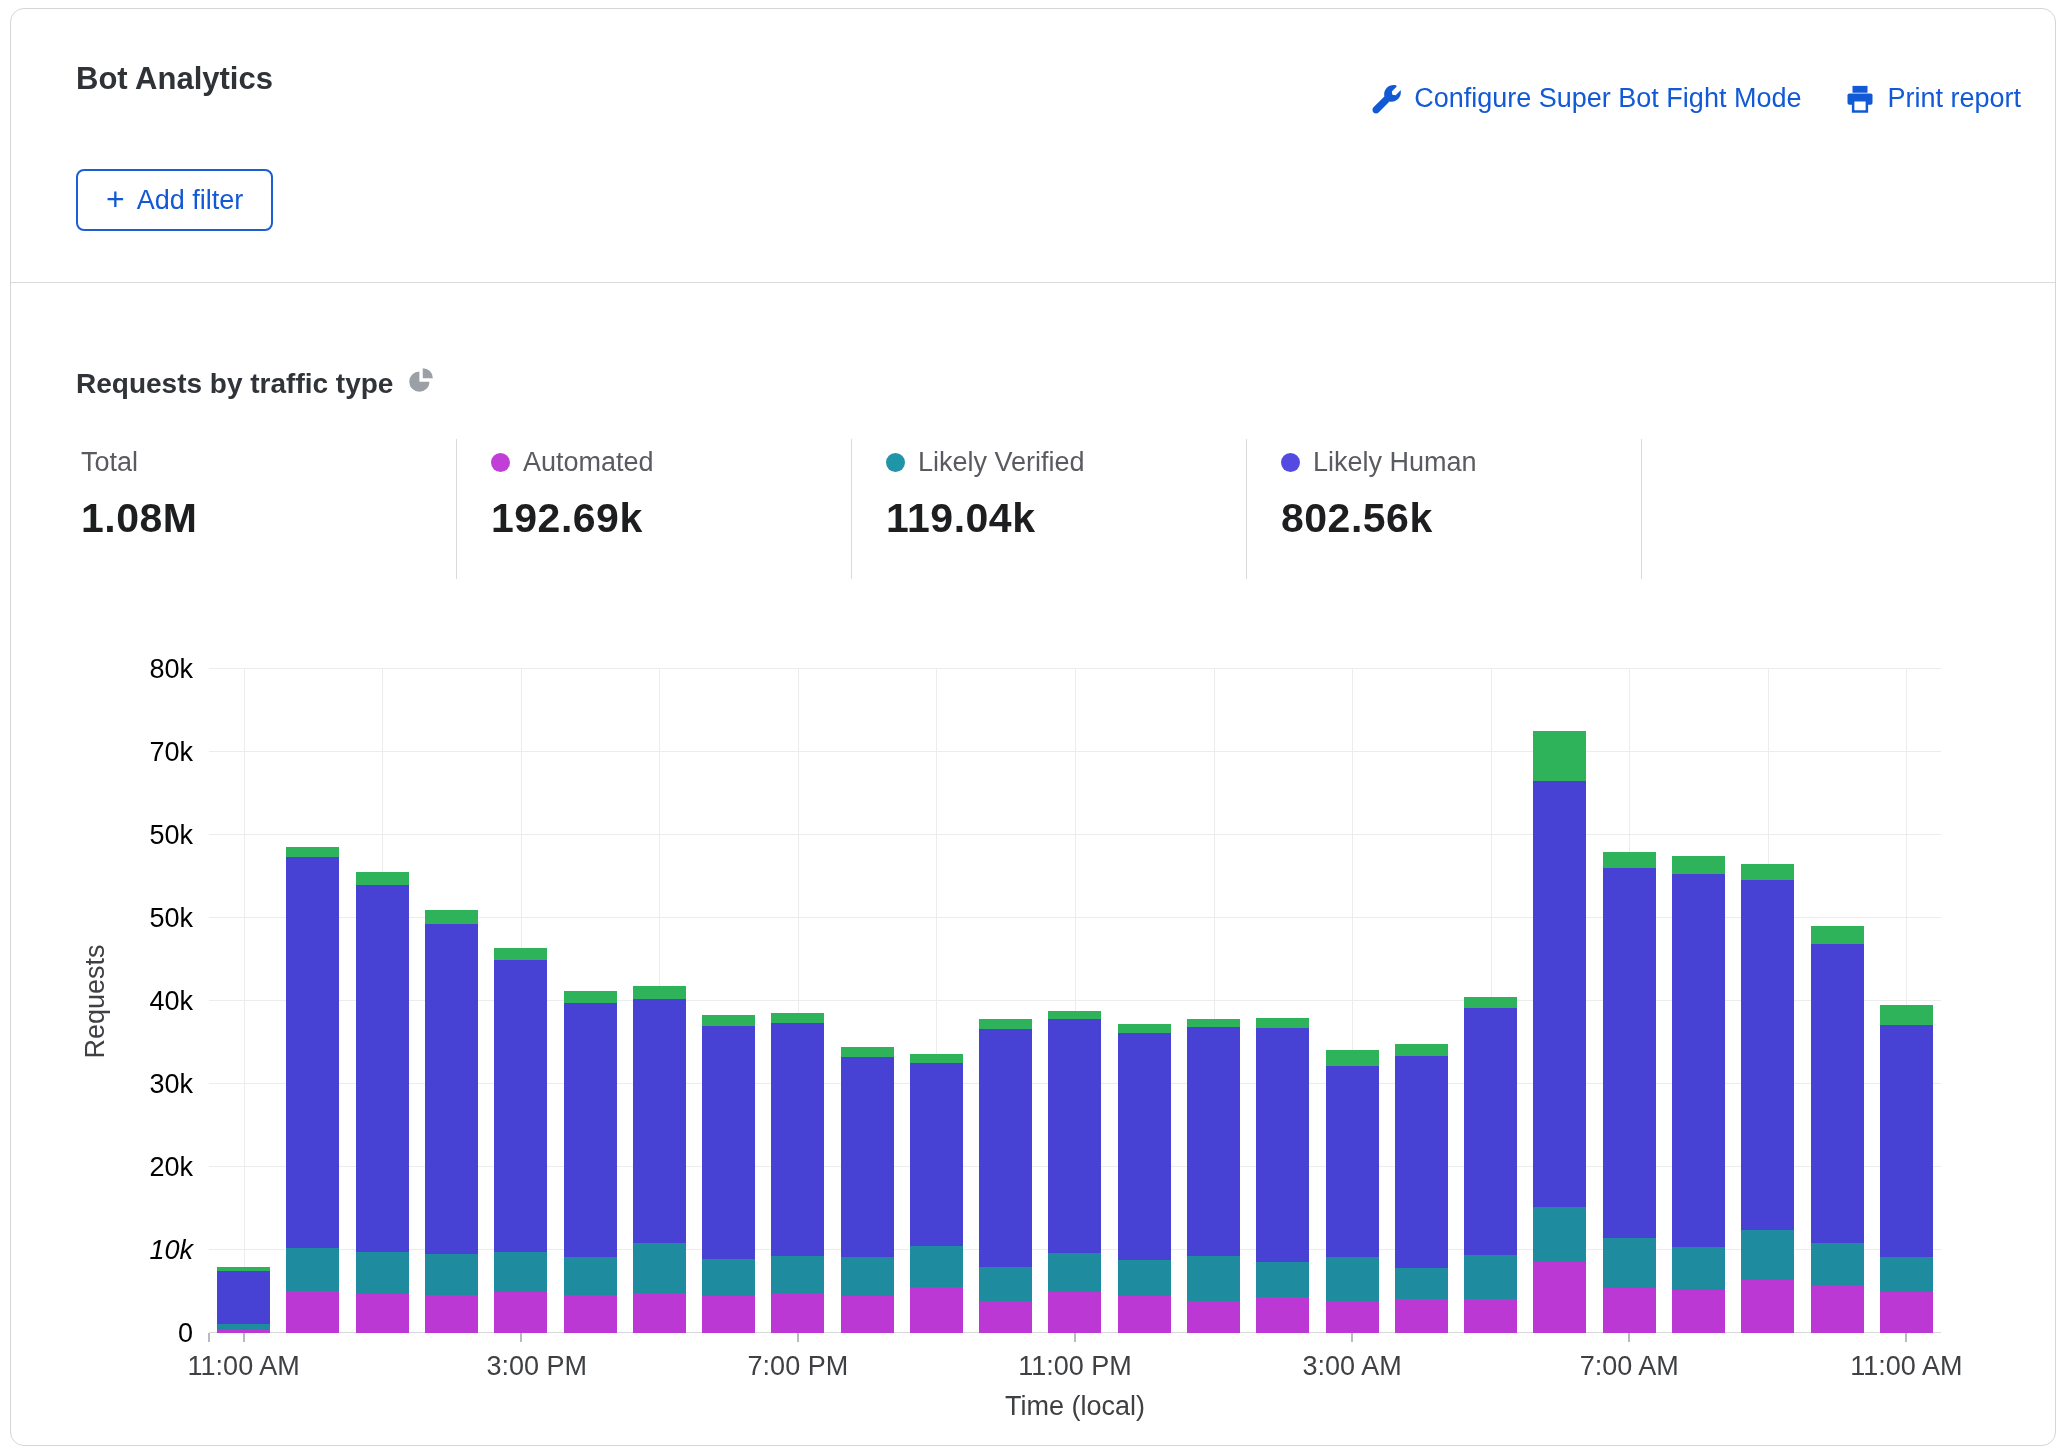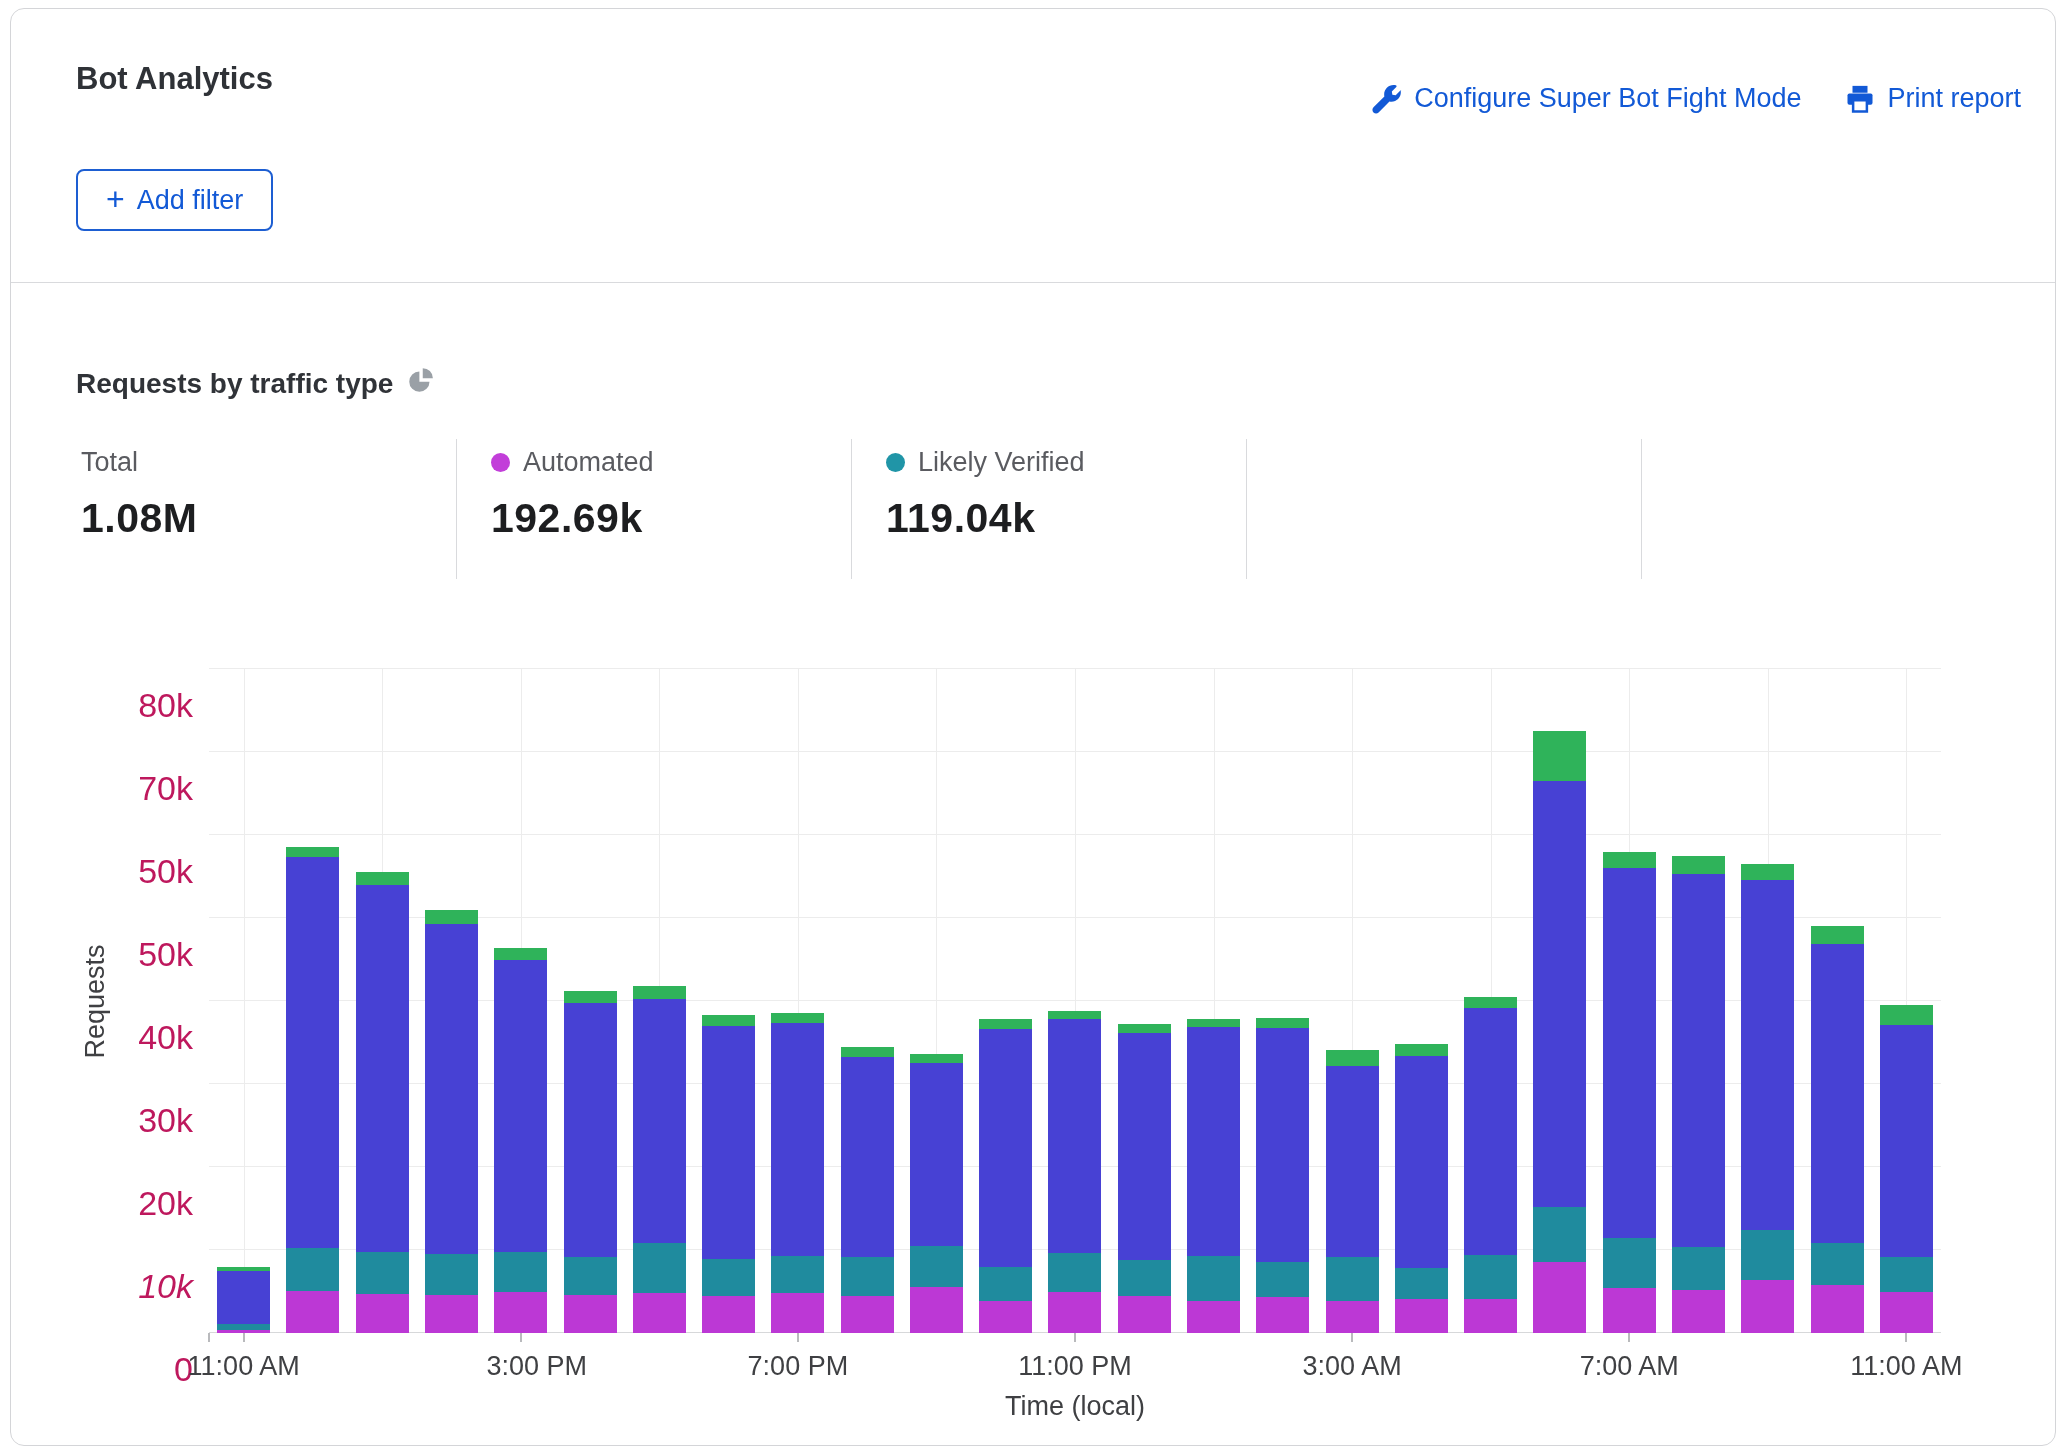--- a/index.html
+++ b/index.html
@@ -34,21 +34,21 @@
   .stat-divider{position:absolute;top:0;width:1px;height:140px;background:#d9dadd;}
   
   .plot{position:absolute;left:198px;top:660px;width:1732px;height:664px;}
   .gridline-h{position:absolute;left:0;right:0;height:1px;background:#ececec;}
   .gridline-h.zero{background:#d7d8da;}
   .gridline-v{position:absolute;top:0;bottom:0;width:1px;background:#ececec;}
   .bar-slot{position:absolute;top:0;bottom:0;display:flex;align-items:flex-end;justify-content:center;}
   .bar{display:flex;flex-direction:column-reverse;width:53px;}
   .seg{width:100%;}
   .y-axis{position:absolute;left:90px;top:660px;width:92px;height:664px;}
-  .y-axis span{position:absolute;right:0;width:92px;text-align:right;font-size:34px;color:#be185d;margin-top:32px;}
+  .y-axis span{position:absolute;right:0;width:92px;text-align:right;font-size:27px;color:#000000;}
   .x-axis{position:absolute;left:198px;top:1324px;width:1732px;height:70px;}
   .x-axis .xlab{position:absolute;top:18px;transform:translateX(-50%);font-size:27px;color:#3f4043;white-space:nowrap;}
   .x-axis .tick{position:absolute;top:0;width:2px;height:9px;background:#b9babd;}
   .ylabel-wrap{position:absolute;left:62px;top:660px;width:44px;height:664px;display:flex;
     align-items:center;justify-content:center;}
   .ylabel-wrap span{transform:rotate(-90deg);white-space:nowrap;font-size:27px;color:#3f4043;}
   .xlabel-title{position:absolute;left:198px;top:1382px;width:1732px;text-align:center;
     font-size:27px;color:#3f4043;}
 </style>
 </head>
@@ -111,20 +111,27 @@
       <span class="stat-label">Automated</span>
     </div>
     <div class="stat-value">192.69k</div>
   </div>
       <div class="stat-col" style="left: 875px;">
     <div class="stat-head">
       <span class="dot" style="background: rgb(32, 149, 167);"></span>
       <span class="stat-label">Likely Verified</span>
     </div>
     <div class="stat-value">119.04k</div>
+  </div>
+      <div class="stat-col" style="left: 1270px;">
+    <div class="stat-head">
+      <span class="dot" style="background: rgb(84, 73, 225);"></span>
+      <span class="stat-label">Likely Human</span>
+    </div>
+    <div class="stat-value">802.56k</div>
   </div>
       <div class="stat-divider" style="left: 445px;"></div>
       <div class="stat-divider" style="left: 840px;"></div>
       <div class="stat-divider" style="left: 1235px;"></div>
       <div class="stat-divider" style="left: 1630px;"></div>
     </div>
 
   <div class="ylabel-wrap">
     <span>Requests</span>
   </div>

